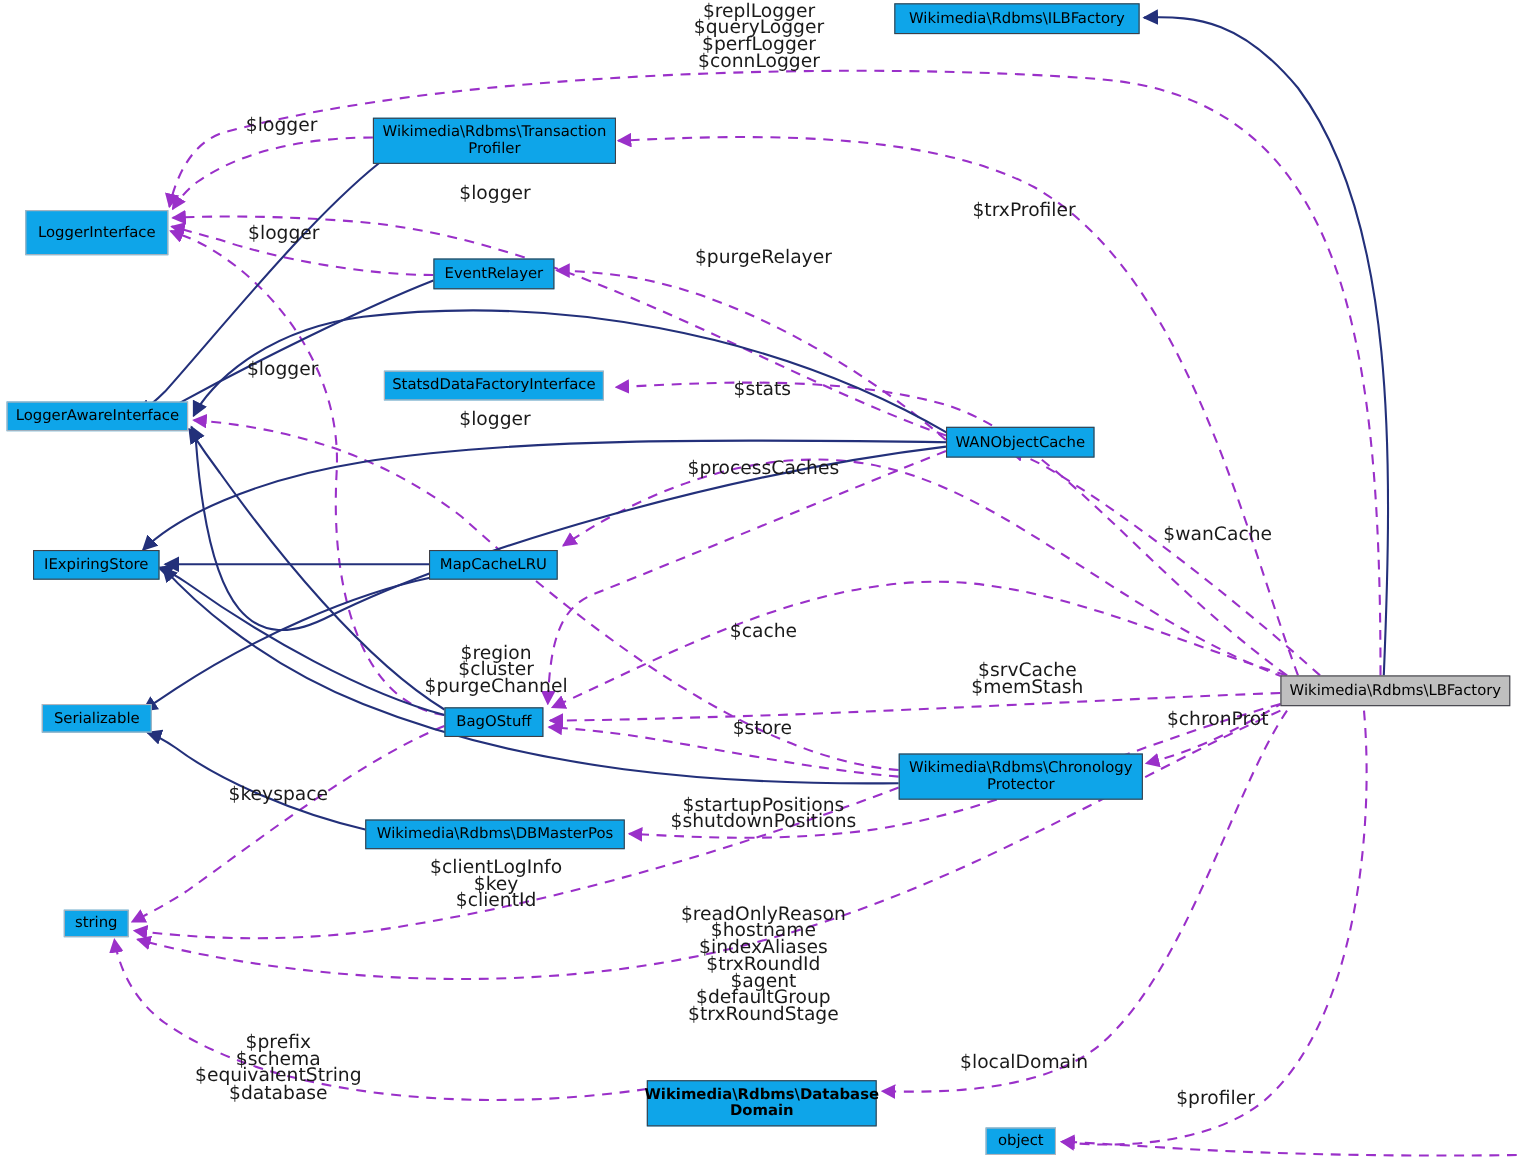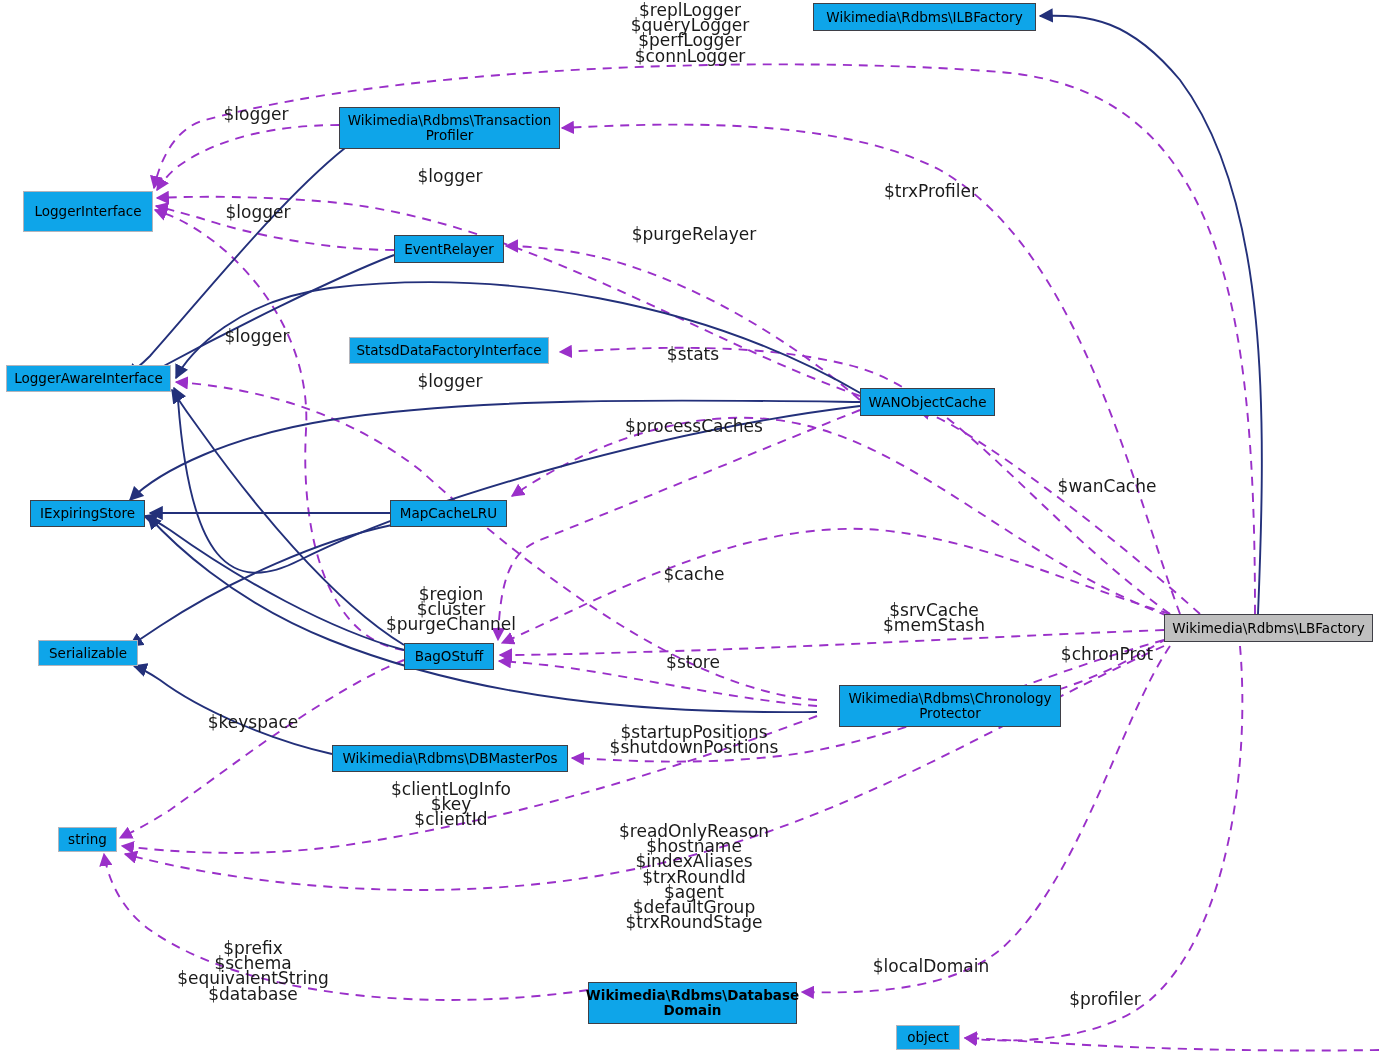--- a/index.html
+++ b/index.html
@@ -159,21 +159,21 @@
   <div class="node faint" style="left:23px;   top:191px;  width:130px; height:41px;">LoggerInterface</div>
   <div class="node solid" style="left:394px;  top:235px;  width:110px; height:28px;">EventRelayer</div>
   <div class="node faint" style="left:349px; top:337px; width:200px; height:27px;">StatsdDataFactoryInterface</div>
   <div class="node faint" style="left:6px; top:365px; width:165px; height:27px;">LoggerAwareInterface</div>
   <div class="node solid" style="left:860px;  top:388px;  width:135px; height:28px;">WANObjectCache</div>
   <div class="node solid" style="left:30px;   top:500px;  width:115px; height:27px;">IExpiringStore</div>
   <div class="node solid" style="left:390px;  top:500px;  width:117px; height:27px;">MapCacheLRU</div>
   <div class="node current" style="left:1164px; top:614px;  width:209px; height:28px;">Wikimedia\Rdbms\LBFactory</div>
   <div class="node faint" style="left:38px;   top:640px;  width:100px; height:26px;">Serializable</div>
   <div class="node solid" style="left:404px;  top:643px;  width:90px;  height:27px;">BagOStuff</div>
-  <div class="node solid" style="left:839px; top:685px; width:222px; height:42px;">Wikimedia\Rdbms\Chronology
+  <div class="node solid" style="left:817px; top:685px; width:222px; height:42px;">Wikimedia\Rdbms\Chronology
 Protector</div>
   <div class="node solid" style="left:332px;  top:745px;  width:236px; height:27px;">Wikimedia\Rdbms\DBMasterPos</div>
   <div class="node faint" style="left:58px;   top:827px;  width:59px;  height:25px;">string</div>
   <div class="node solid" style="left:588px;  top:982px;  width:209px; height:42px;font-weight:bold;">Wikimedia\Rdbms\Database
 Domain</div>
   <div class="node faint" style="left:896px;  top:1025px; width:64px;  height:25px;">object</div>
 
   <div class="edge-label" style="left:690px;  top:3px;">$replLogger
 $queryLogger
 $perfLogger

